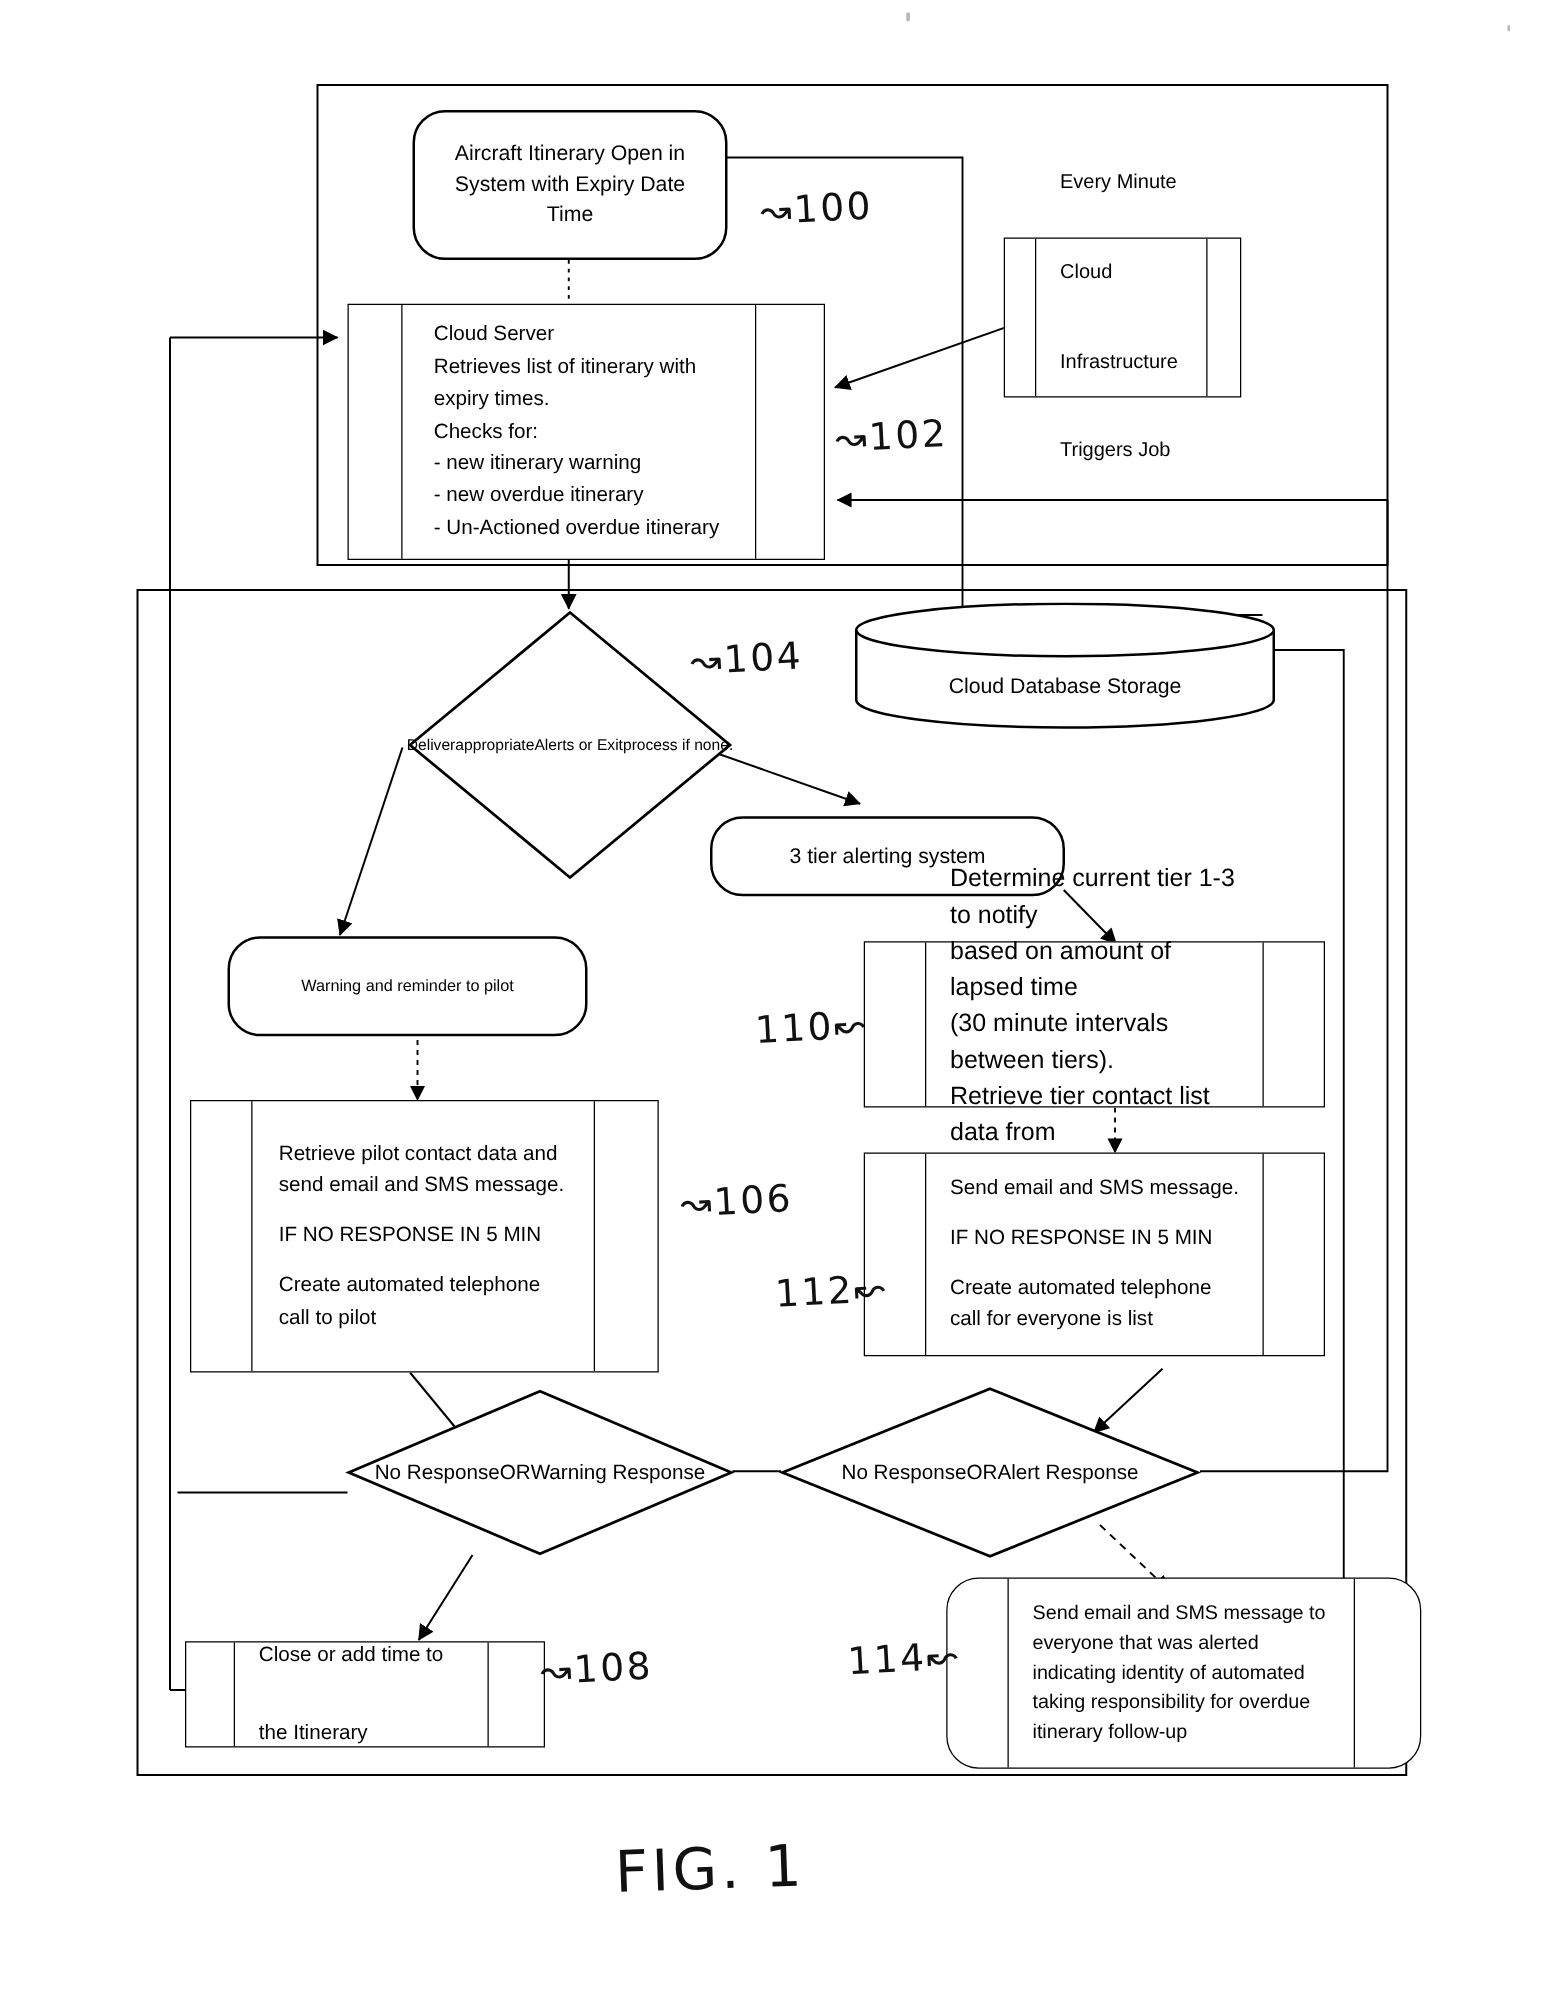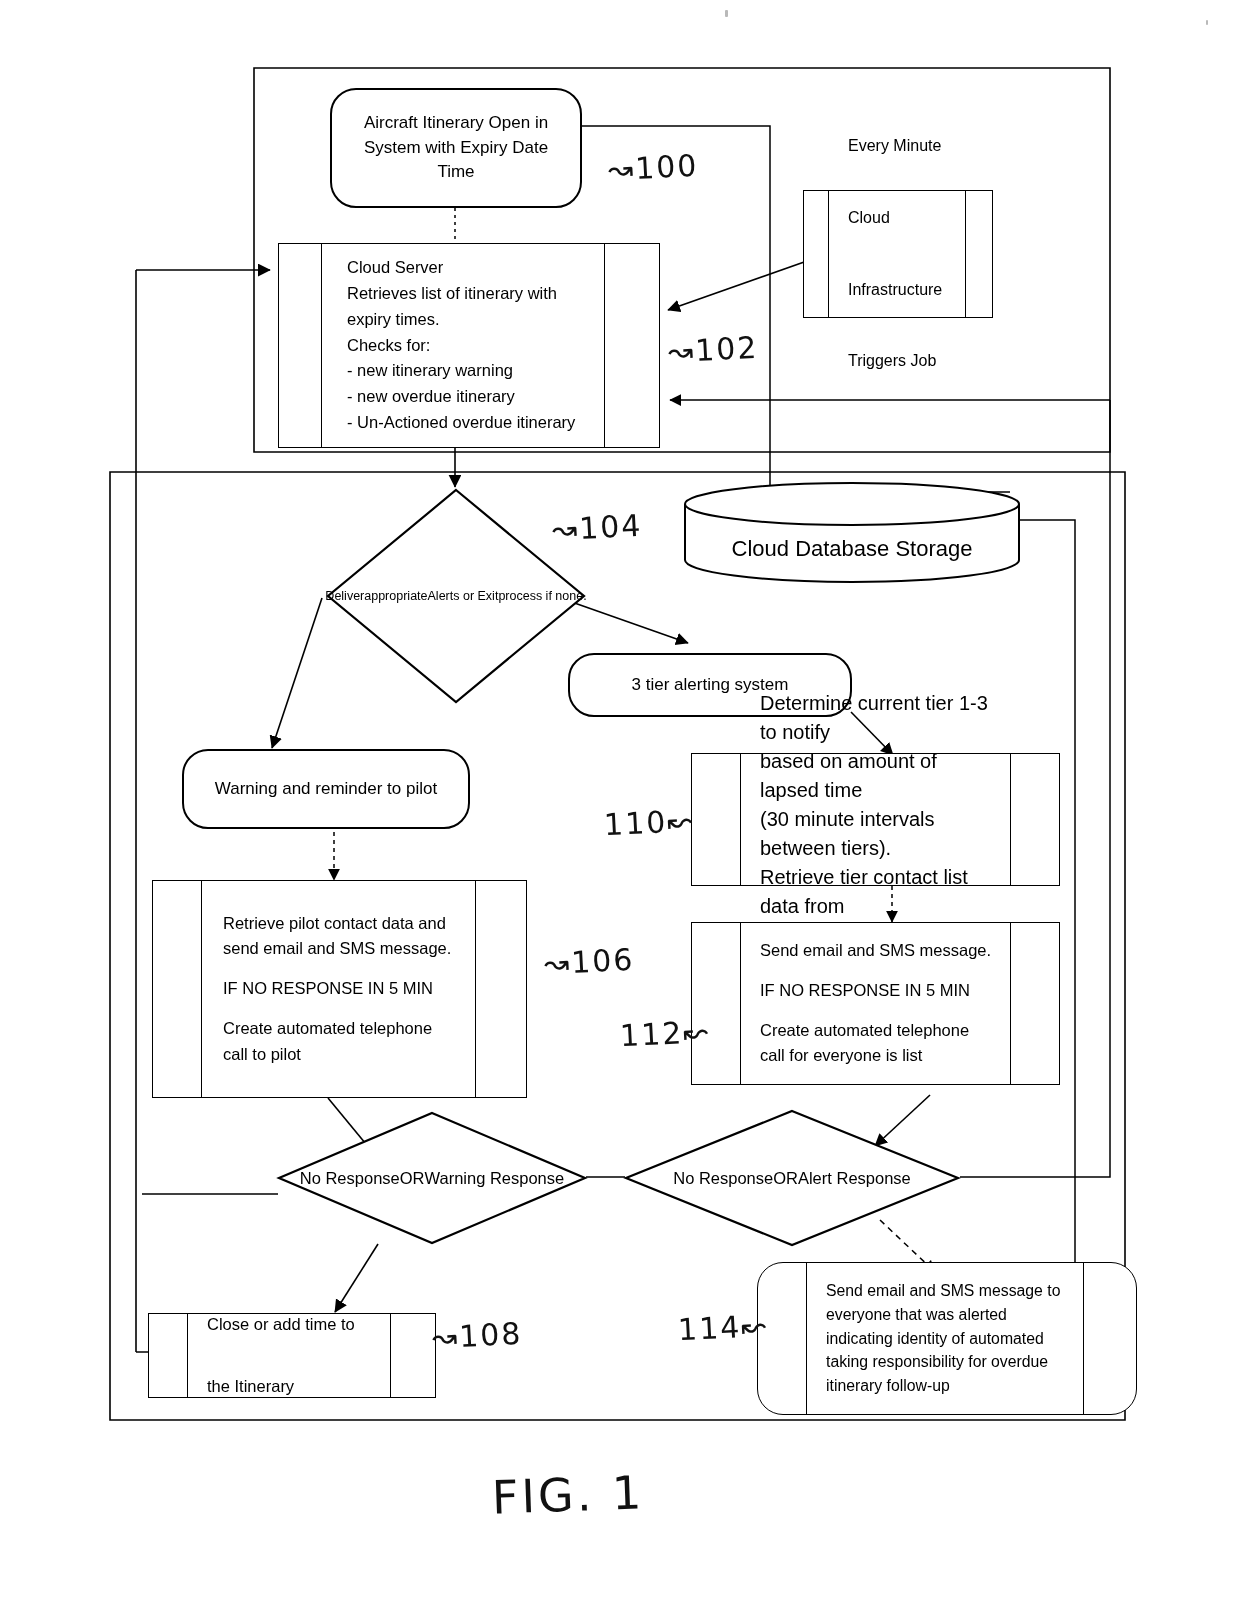--- a/index.html
+++ b/index.html
@@ -94,21 +94,21 @@
   
   .cyl {
     position: absolute;
   }
   .cyl svg { position: absolute; left:0; top:0; }
   .cyl .cyl-text {
     position: absolute;
     left: 0; top: 0;
     width: 100%; height: 100%;
     display: flex; align-items: center; justify-content: center;
-    font-size: 22px;
+    font-size: 17px;
   }
 
   
   .ref {
     position: absolute;
     font-family: "DejaVu Sans", sans-serif;
     font-size: 30px;
     letter-spacing: 2px;
     color: #111;
     transform: rotate(-3deg);
@@ -255,21 +255,21 @@
     </svg>
     <div class="cyl-text" style="padding-top:14px;">
       <span>Cloud Database Storage</span>
     </div>
   </div>
 
   <div class="node round-box" style="left:568px; top:653px; width:284px; height:64px; font-size:17px;">
     <span>3 tier alerting system</span>
   </div>
 
-  <div class="node round-box" style="left:182px; top:749px; width:288px; height:80px; font-size:17px;align-items:center;">
+  <div class="node round-box" style="left:182px; top:749px; width:288px; height:80px; font-size:13px;align-items:center;">
     <span>Warning and reminder to pilot</span>
   </div>
 
   <div class="node proc-box" style="left:152px; top:880px; width:375px; height:218px;">
     <div class="inner" style="left:48px; right:50px;"></div>
     <div class="txt" style="left:60px; right:62px;">
       <p>Retrieve pilot contact data and</p>
       <p>send email and SMS message.</p>
       <p class="gap center">IF NO RESPONSE IN 5 MIN</p>
       <p class="gap">Create automated telephone</p>

